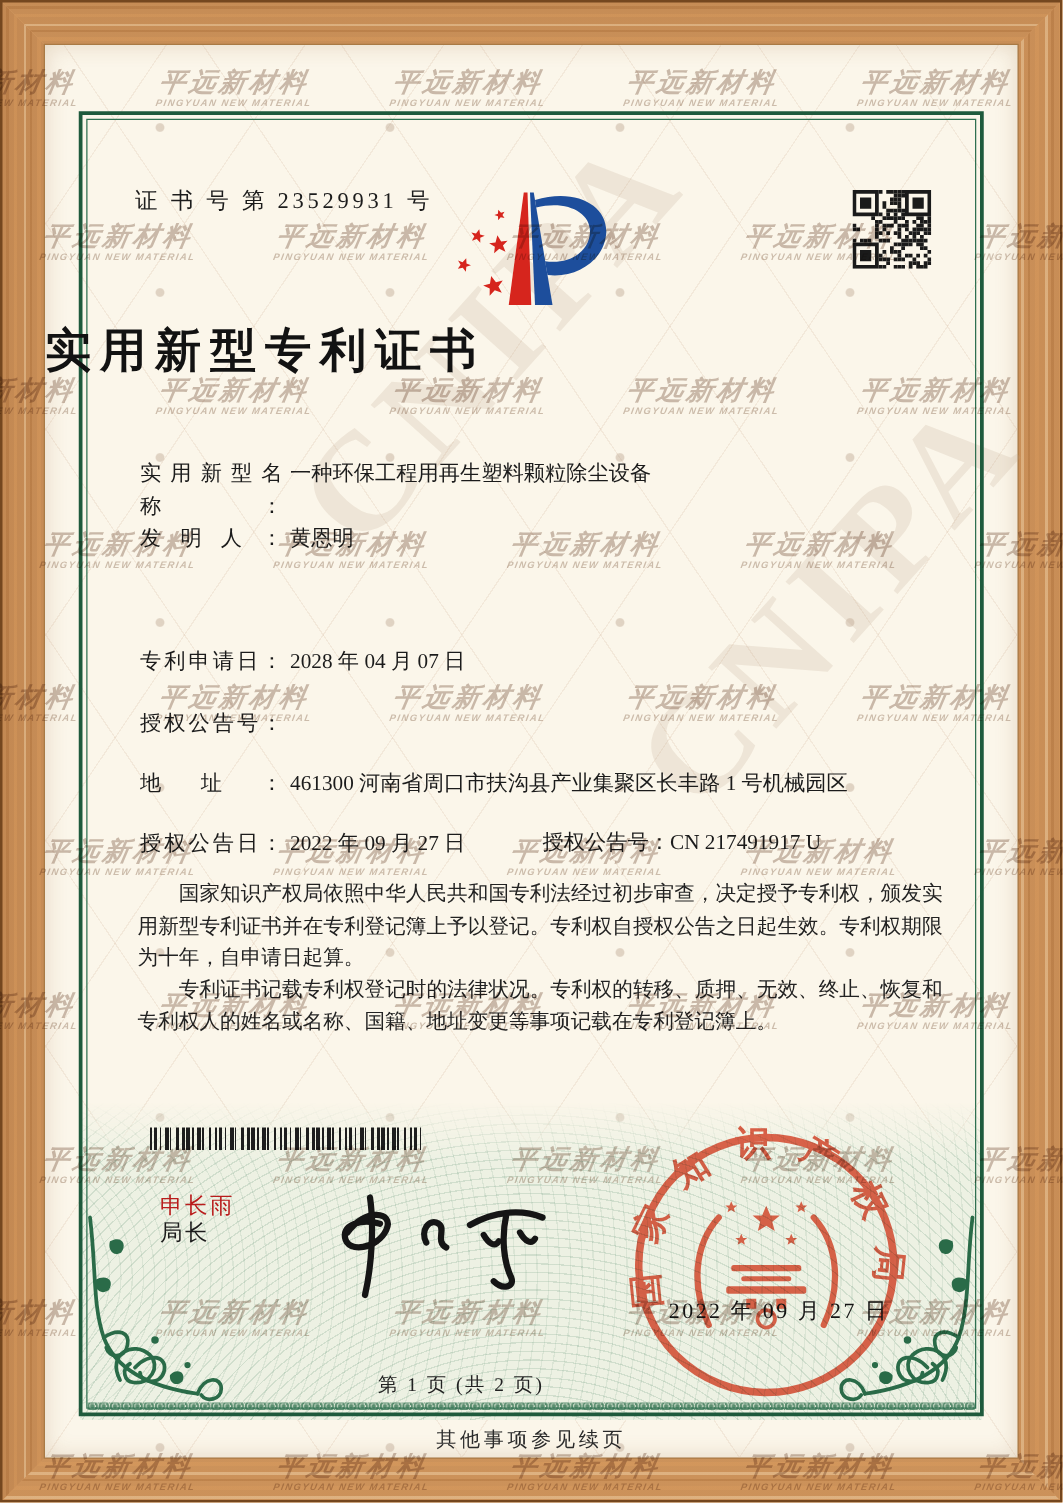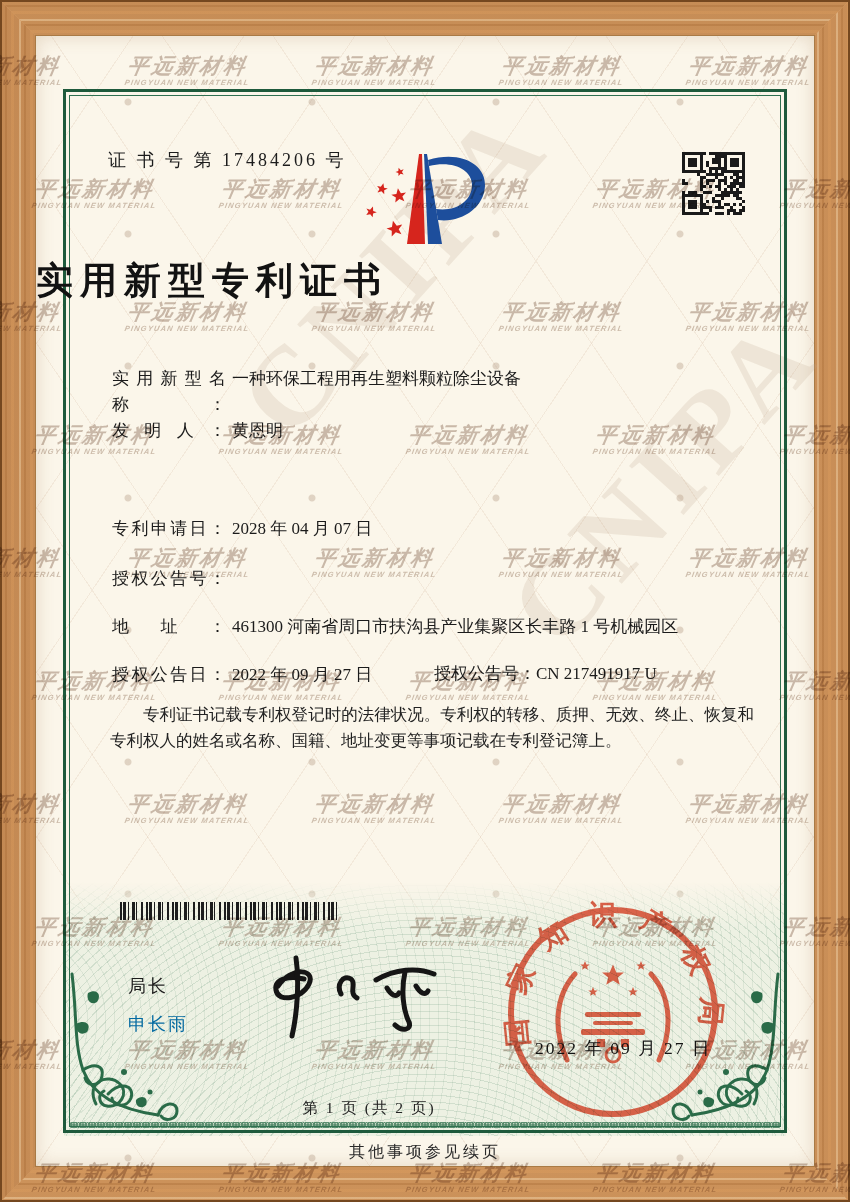--- a/index.html
+++ b/index.html
@@ -83,22 +83,22 @@
   .paras p { text-indent:2em; }
 
   .barcode { position:absolute; left:84px; top:866px; width:219px; height:18px;
     background:repeating-linear-gradient(90deg,
       #1d1d1d 0 2px, rgba(0,0,0,0) 2px 3px, #1d1d1d 3px 6px, rgba(0,0,0,0) 6px 8px,
       #1d1d1d 8px 9px, rgba(0,0,0,0) 9px 12px, #1d1d1d 12px 15px, rgba(0,0,0,0) 15px 16px,
       #1d1d1d 16px 17px, rgba(0,0,0,0) 17px 21px, #1d1d1d 21px 23px, rgba(0,0,0,0) 23px 26px); }
 
   .signer-title { position:absolute; left:92px; top:938px; font-family:"Liberation Sans", sans-serif;
     font-size:18px; color:#1c1c1c; letter-spacing:2px; }
-  .signer-name  { position:absolute; left:92px; top:976px; font-family:"Liberation Sans", sans-serif;
-    font-size:18px; color:#0369a1; letter-spacing:2px; }
+  .signer-name  { position:absolute; left:92px; top:916px; font-family:"Liberation Sans", sans-serif;
+    font-size:18px; color:#b91c1c; letter-spacing:2px; }
   .signature { position:absolute; left:212px; top:912px; }
 
   .seal { position:absolute; left:465px; top:864px; mix-blend-mode:multiply; }
   .issue-date { position:absolute; left:499px; top:1000px; font-size:17.5px; letter-spacing:2px; color:#141414; }
 
   .pagination { position:absolute; left:27px; width:612px; top:1062px; text-align:center;
     font-size:15.5px; color:#222; letter-spacing:2px; }
   .footer-note { position:absolute; left:27px; width:724px; top:1106px; text-align:center;
     font-size:16px; color:#2a2a2a; letter-spacing:3px; }
 
@@ -153,21 +153,21 @@
     </g>
     <g fill="#2a6b48">
       <path d="M10,52 C19,47 26,52 21,60 C14,65 9,58 10,52 Z"></path>
       <path d="M22,21 C31,16 36,23 31,30 C24,34 20,27 22,21 Z"></path>
       <path d="M70,128 C76,122 83,126 80,133 C75,138 69,134 70,128 Z"></path>
       <circle cx="58" cy="100" r="3"></circle>
         <circle cx="84" cy="120" r="2.5"></circle>
     </g>
   </svg>
 
-  <div class="cert-no">证 书 号 第 17484206 号</div>
+  <div class="cert-no">证 书 号 第 23529931 号</div>
 
   <svg class="logo" width="136" height="100" viewBox="0 0 136 100">
     <g fill="#d6251d">
       <path transform="translate(38,24) scale(0.45) rotate(-18)" d="M0,-10 L2.9,-3.1 9.5,-3.1 4.2,1.2 5.9,7.7 0,4 -5.9,7.7 -4.2,1.2 -9.5,-3.1 -2.9,-3.1 Z"></path>
       <path transform="translate(20,41) scale(0.58) rotate(14)" d="M0,-10 L2.9,-3.1 9.5,-3.1 4.2,1.2 5.9,7.7 0,4 -5.9,7.7 -4.2,1.2 -9.5,-3.1 -2.9,-3.1 Z"></path>
       <path transform="translate(37,48) scale(0.78) rotate(-8)" d="M0,-10 L2.9,-3.1 9.5,-3.1 4.2,1.2 5.9,7.7 0,4 -5.9,7.7 -4.2,1.2 -9.5,-3.1 -2.9,-3.1 Z"></path>
       <path transform="translate(9,64)  scale(0.58) rotate(20)" d="M0,-10 L2.9,-3.1 9.5,-3.1 4.2,1.2 5.9,7.7 0,4 -5.9,7.7 -4.2,1.2 -9.5,-3.1 -2.9,-3.1 Z"></path>
       <path transform="translate(33,81) scale(0.85) rotate(-14)" d="M0,-10 L2.9,-3.1 9.5,-3.1 4.2,1.2 5.9,7.7 0,4 -5.9,7.7 -4.2,1.2 -9.5,-3.1 -2.9,-3.1 Z"></path>
       <path d="M57,6 L60,6 L63,96 L45,96 Z"></path>
     </g>
@@ -353,20 +353,21 @@
     <span class="flabel">地址：</span>
     <span class="fvalue">461300 河南省周口市扶沟县产业集聚区长丰路 1 号机械园区</span>
   </div>
   <div class="frow" style="top:626px">
     <span class="flabel">授权公告日：</span>
     <span class="fvalue">2022 年 09 月 27 日</span>
   </div>
   <div class="grant" style="top:626px"><span>授权公告号：</span><span>CN 217491917 U</span></div>
 
   <div class="paras">
+    <p>国家知识产权局依照中华人民共和国专利法经过初步审查，决定授予专利权，颁发实用新型专利证书并在专利登记簿上予以登记。专利权自授权公告之日起生效。专利权期限为十年，自申请日起算。</p>
     <p>专利证书记载专利权登记时的法律状况。专利权的转移、质押、无效、终止、恢复和专利权人的姓名或名称、国籍、地址变更等事项记载在专利登记簿上。</p>
   </div>
 
   <div class="barcode"></div>
 
   <div class="signer-title">局长</div>
   <div class="signer-name">申长雨</div>
 
   <svg class="signature" width="210" height="95" viewBox="0 0 210 95">
     <g fill="none" stroke="#151515" stroke-width="5" stroke-linecap="round">

